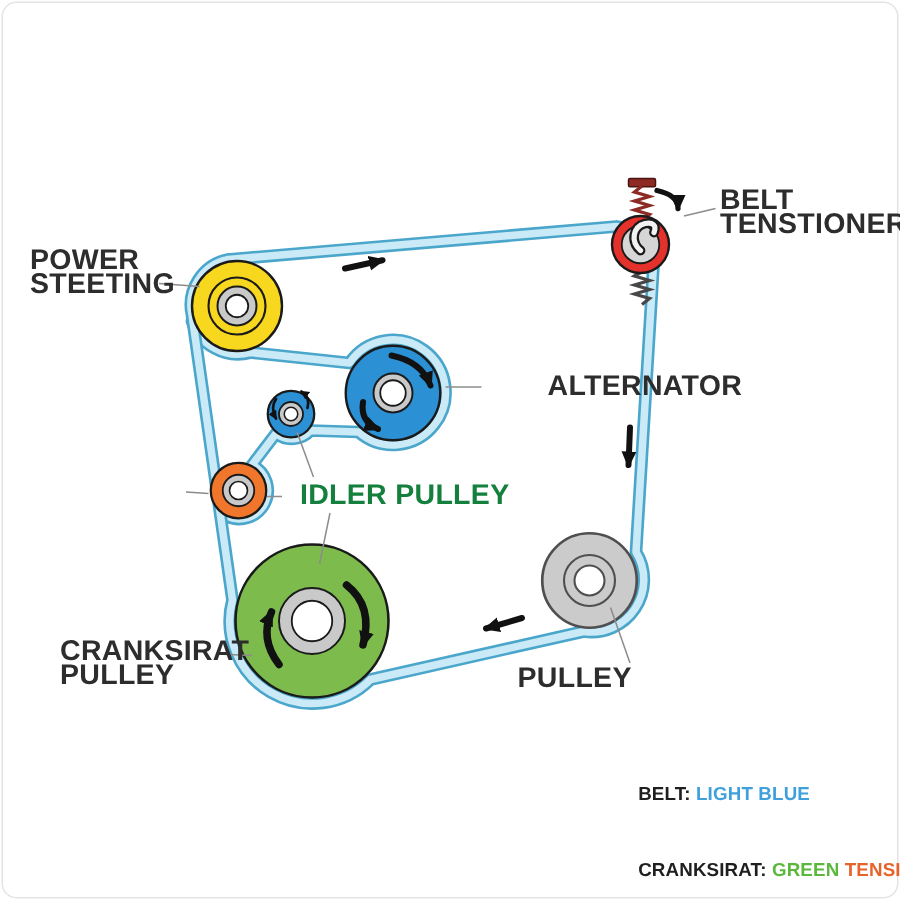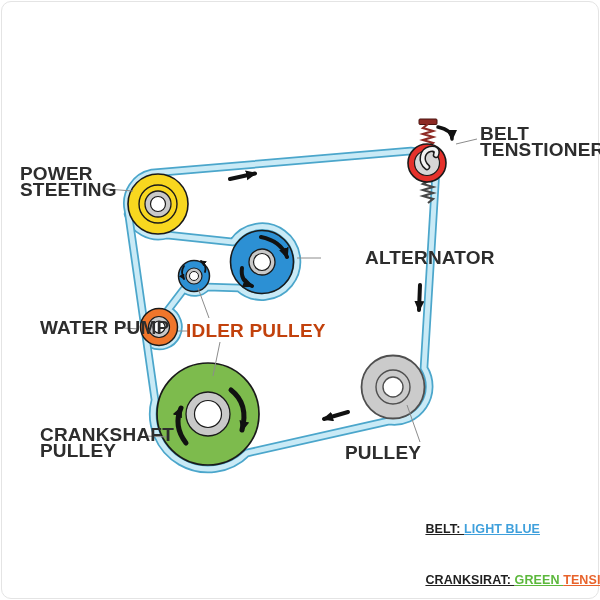--- a/index.html
+++ b/index.html
@@ -12,21 +12,21 @@
   .lbl{
     position:absolute;font-size:19px;font-weight:600;color:#2D2D2D;
     line-height:16px;letter-spacing:0.2px;
   }
   .lbl.center{text-align:left;}
   .legend{
     position:absolute;left:404px;top:504px;font-size:12.5px;font-weight:bold;
     line-height:17px;letter-spacing:0.1px;
   }
   .lg-line{white-space:pre;}
-  .lg-line span{white-space:pre;text-decoration:underline;}
+  .lg-line span{white-space:pre;}
 </style>
 </head>
 <body>
 
 <div class="stage">
   <div class="frame"></div>
 
   <svg width="600" height="600" viewBox="0 0 600 600">
     <defs>
       <marker id="ah-big" markerUnits="userSpaceOnUse" markerWidth="16" markerHeight="14" refX="9" refY="5" orient="auto">
@@ -127,26 +127,25 @@
     <div>STEETING</div>
   </div>
 
   <div class="lbl" style="left: 480px; top: 126px; color: rgb(45, 45, 45);">
     <div>BELT</div>
     <div>TENSTIONER</div>
   </div>
 
   <div class="lbl" style="left: 324px; top: 250px; color: rgb(45, 45, 45); margin-left: 41px;">ALTERNATOR</div>
 
-  <div class="lbl" style="left: 40px; top: 320px; color: rgb(45, 45, 45);">WATER PUMP</div>
 
-  <div class="lbl" style="left: 186px; top: 323px; color: #c2410c;">IDLER PULLEY</div>
+  <div class="lbl" style="left: 200px; top: 323px; color: #15803d;">IDLER PULLEY</div>
 
   <div class="lbl center" style="left: 40px; top: 427px; width: 120px; color: rgb(45, 45, 45);">
-    <div>CRANKSHAFT</div>
+    <div>CRANKSIRAT</div>
     <div>PULLEY</div>
   </div>
 
   <div class="lbl center" style="left: 345px; top: 445px; width: 148px; color: rgb(45, 45, 45);">
     <div>PULLEY</div>
   </div>
 
   <div class="legend">
     <div class="lg-line">
       <span style="color: rgb(31, 31, 31);">BELT: </span><span style="color: rgb(63, 160, 220); text-align: center;">LIGHT BLUE</span>

